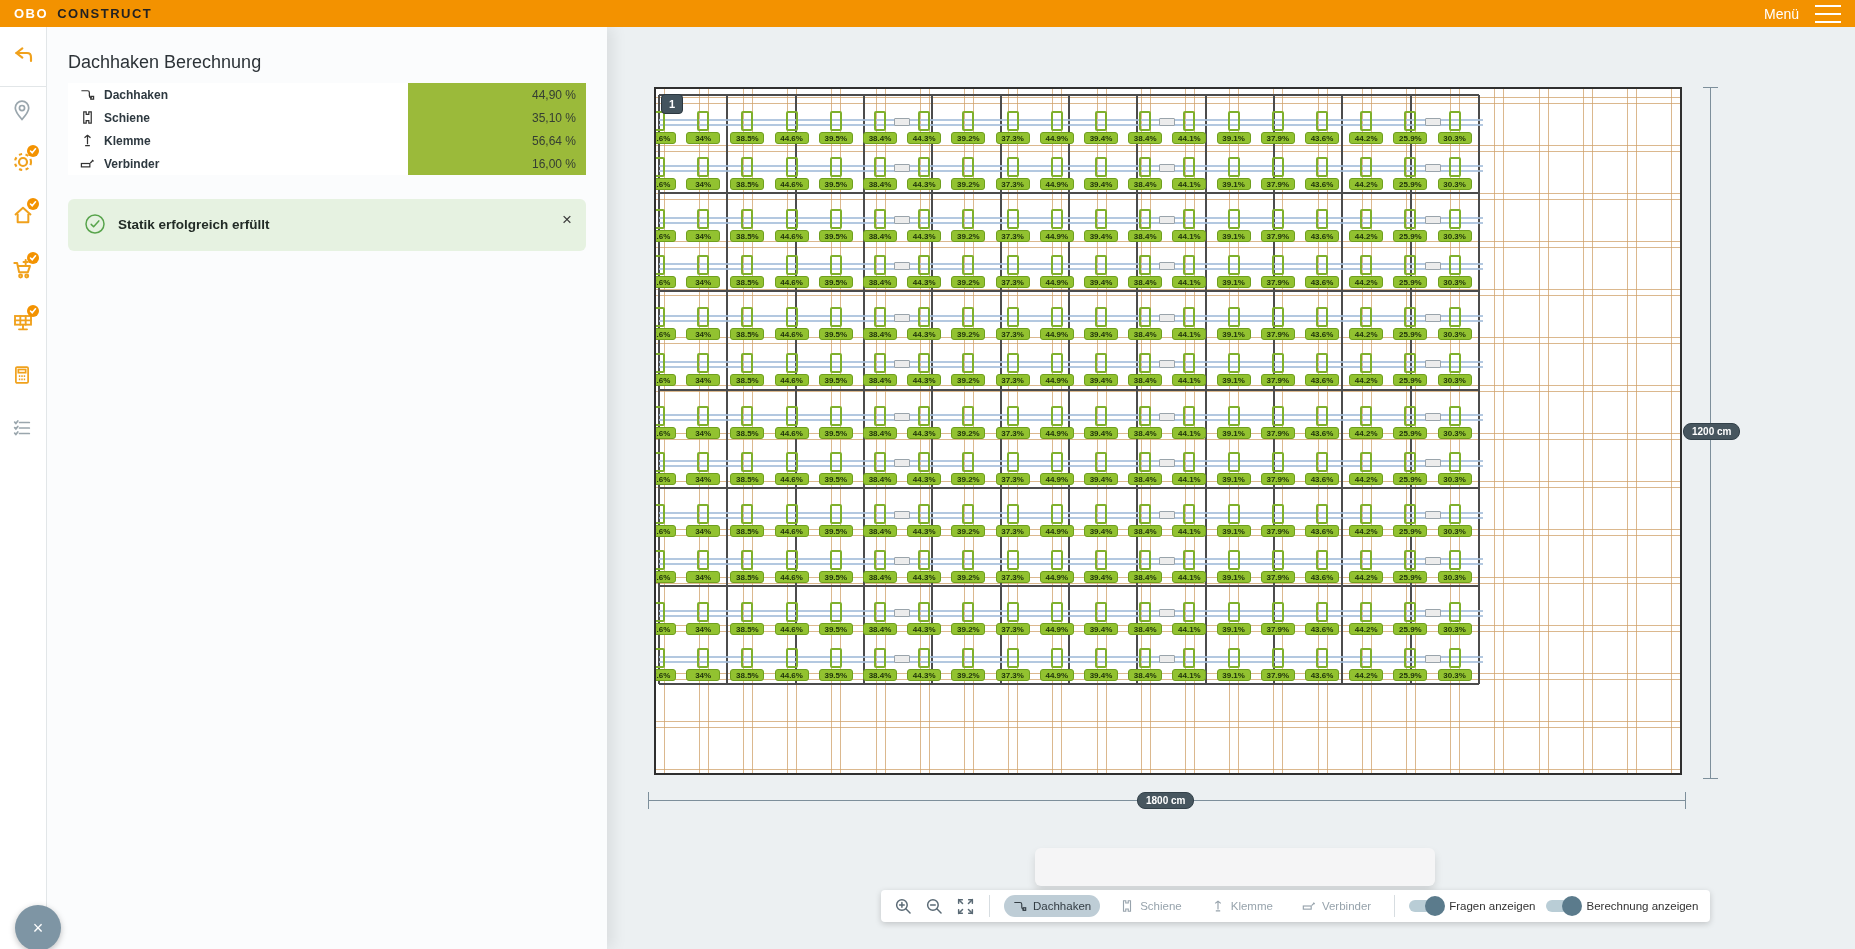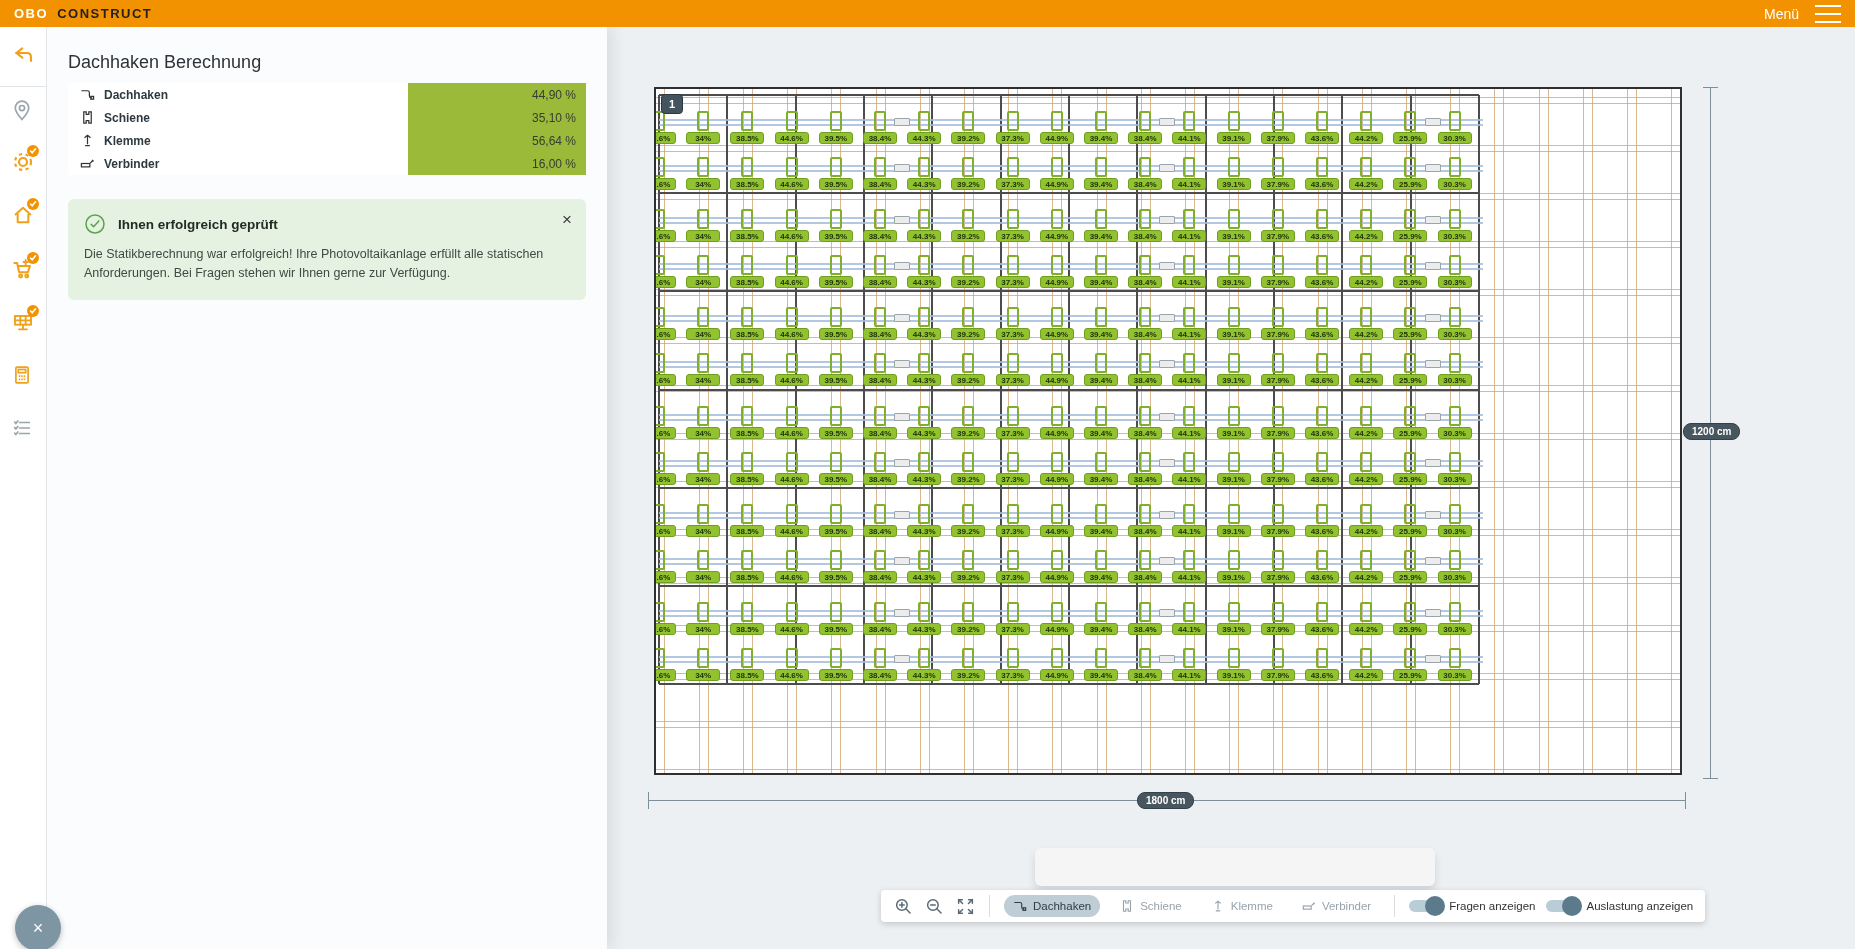--- a/index.html
+++ b/index.html
@@ -239,24 +239,23 @@
   </div>
 
   <div class="alert">
     <div class="alert-head">
       <span>
         <svg width="22" height="22" viewBox="0 0 22 22" fill="none" stroke="#58a44c" stroke-width="1.5" stroke-linecap="round" stroke-linejoin="round">
           <circle cx="11" cy="11" r="9"></circle>
             <path d="M7.2 11.4 L9.6 13.8 L14.8 7.9"></path>
         </svg>
       </span>
-      <span class="alert-title">Ihnen erfolgreich geprüft</span>
+      <span class="alert-title">Statik erfolgreich erfüllt</span>
     </div>
     <span class="alert-close">×</span>
-    <div class="alert-body">Die Statikberechnung war erfolgreich! Ihre Photovoltaikanlage erfüllt alle statischen Anforderungen. Bei Fragen stehen wir Ihnen gerne zur Verfügung.</div>
   </div>
 
 </div>
 
 <div class="main">
 
   <div class="roof">
     <div class="plan-badge">1</div>
   <div style="position: absolute; left: -1.5px; top: 0px; width: 1px; height: 688px; background: rgb(207, 160, 104); opacity: 0.75;"></div>
       <div style="position: absolute; left: 7.5px; top: 0px; width: 1px; height: 688px; background: rgb(207, 160, 104); opacity: 0.75;"></div>
@@ -938,16 +937,16 @@
     <div class="switch">
       <div class="switch-track">
           <div class="switch-knob"></div>
         </div>
       <span class="switch-label">Fragen anzeigen</span>
     </div>
     <div class="switch">
       <div class="switch-track">
           <div class="switch-knob"></div>
         </div>
-      <span class="switch-label">Auslastung anzeigen</span>
+      <span class="switch-label">Berechnung anzeigen</span>
     </div>
   </div>
 </div>
 
 </body></html>

